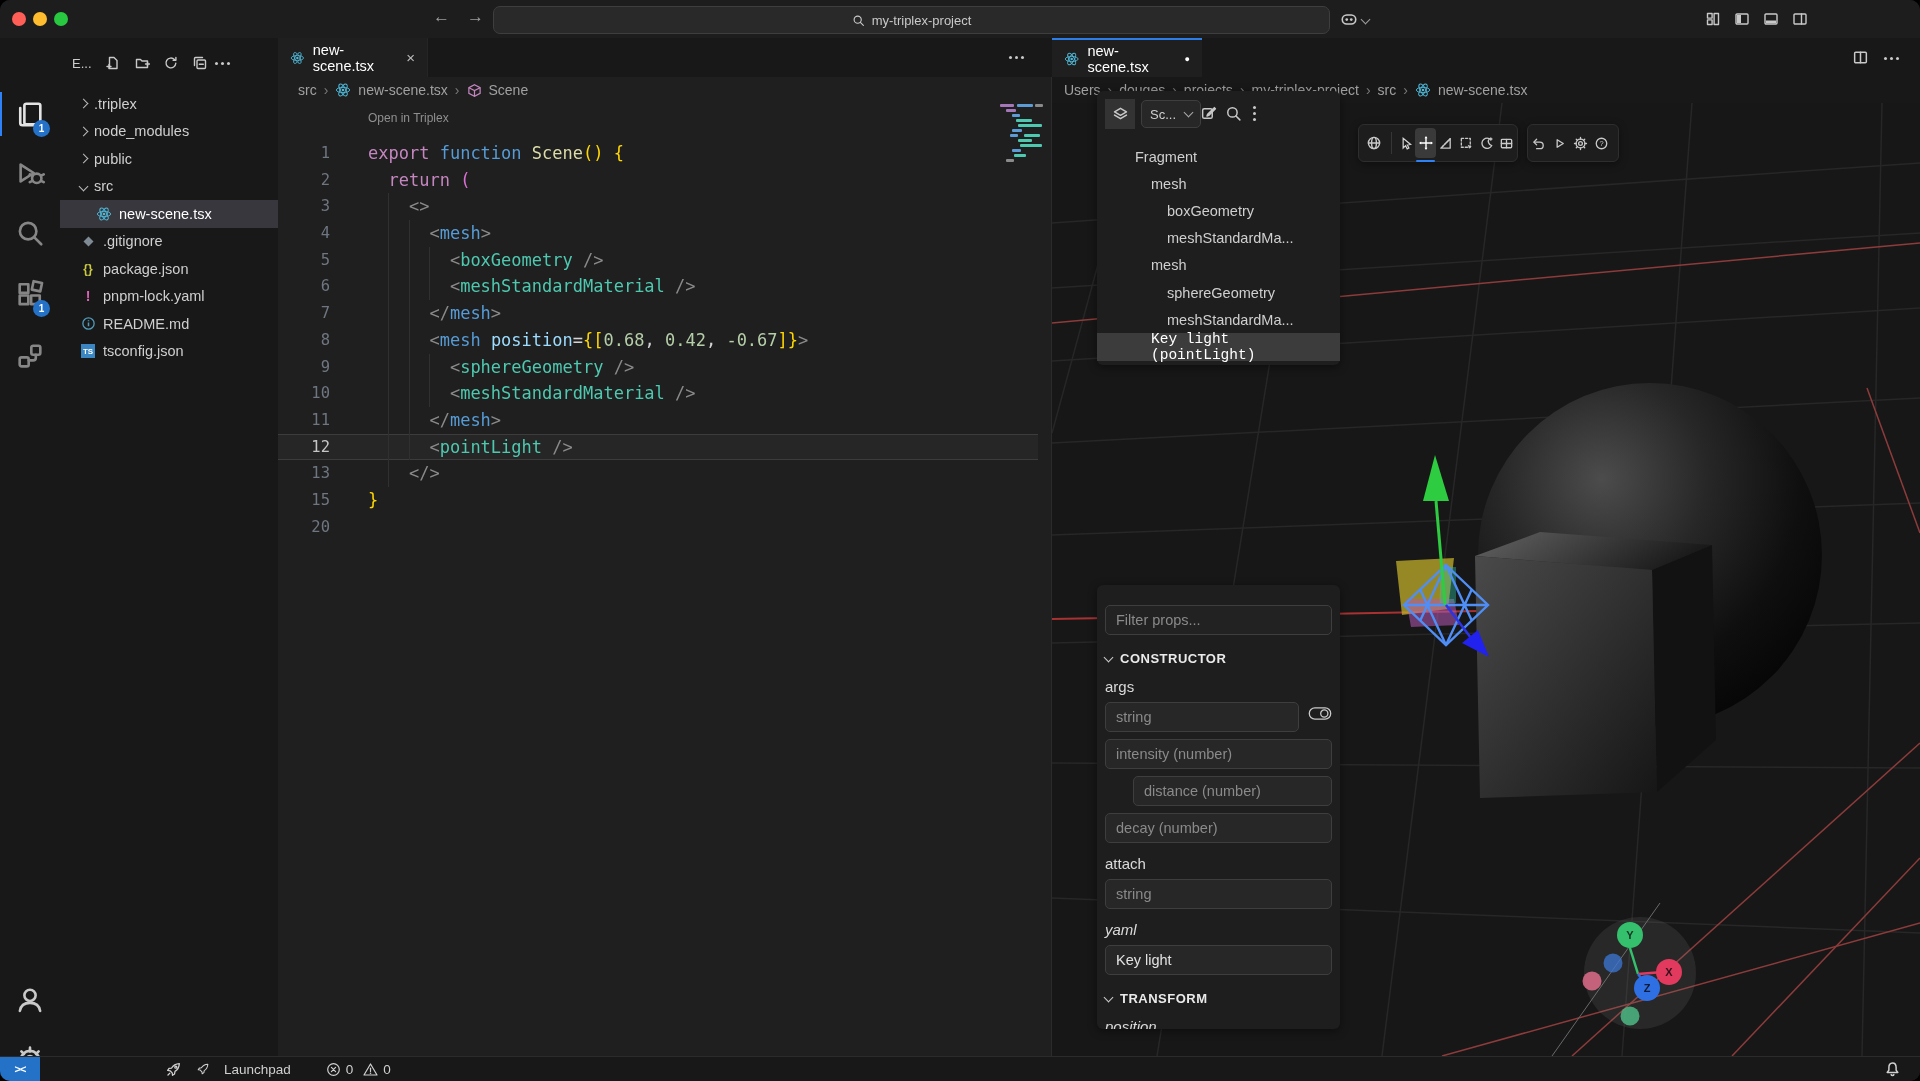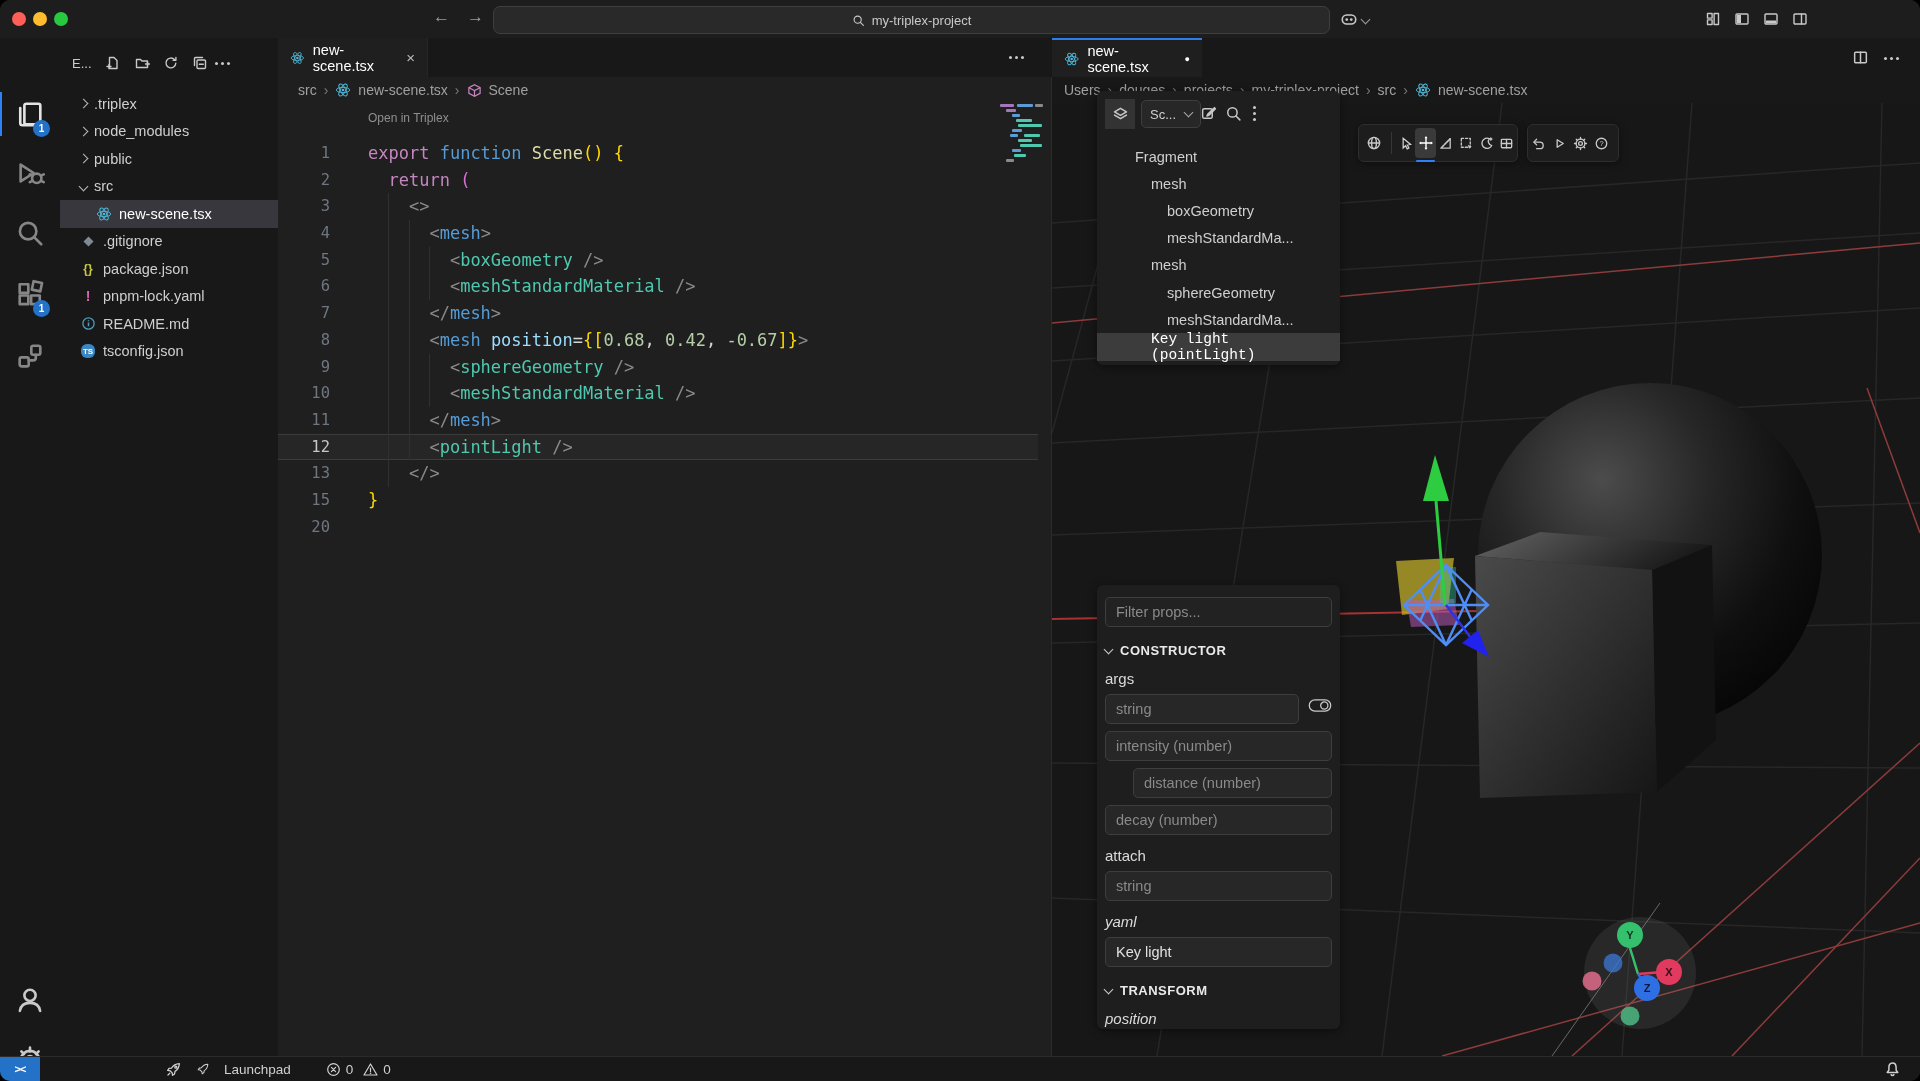--- a/index.html
+++ b/index.html
@@ -295,21 +295,21 @@
           <span class="ficon">
             <svg width="15" height="15" viewBox="0 0 16 16">
               <circle cx="8" cy="8" r="6" fill="none" stroke="#519aba" stroke-width="1.4"></circle>
               <path d="M8 7v4M8 4.6v.9" stroke="#519aba" stroke-width="1.6"></path>
             </svg>
           </span>
           <span>README.md</span>
         </div>
         <div class="tree-row" style="padding-left: 20px;">
           <span class="ficon">
-            <span style="width:14px;height:14px;background:#3b87c4;border-radius:6px;color:#fff;font-size:8px;font-weight:bold;display:flex;align-items:center;justify-content:center;">TS</span>
+            <span style="width:14px;height:14px;background:#3b87c4;border-radius:0;color:#fff;font-size:8px;font-weight:bold;display:flex;align-items:center;justify-content:center;">TS</span>
           </span>
           <span>tsconfig.json</span>
         </div>
       </div>
   </div>
 
   <div id="editor" class="ab">
     <div id="edtabbar" class="ab">
       <div class="tab ab" style="left:0;top:0;width:150px;border-right:1px solid #252525;">
         <svg width="16" height="16" viewBox="0 0 24 24">
@@ -660,21 +660,21 @@
           <svg width="15" height="15" viewBox="0 0 16 16">
             <g class="ic">
               <circle cx="8" cy="8" r="5.6"></circle>
             </g>
             <text x="8" y="11" text-anchor="middle" font-size="8" fill="#c9c9c9">?</text>
           </svg>
         </div>
     </div>
 
     <div id="propspanel" class="floatpanel ab">
-      <div class="pinput" style="margin-top:4px;background:#222222;">
+      <div class="pinput" style="margin-top:12px;background:#222222;">
         <span class="ph">Filter props...</span>
       </div>
       <div id="props-fields">
           <div class="psection">
             <div class="schev"></div>
             <span>CONSTRUCTOR</span>
           </div>
           <div class="plabel">args</div>
           <div style="display: flex; align-items: center;">
             <div class="pinput" style="flex: 1 1 0%;">

